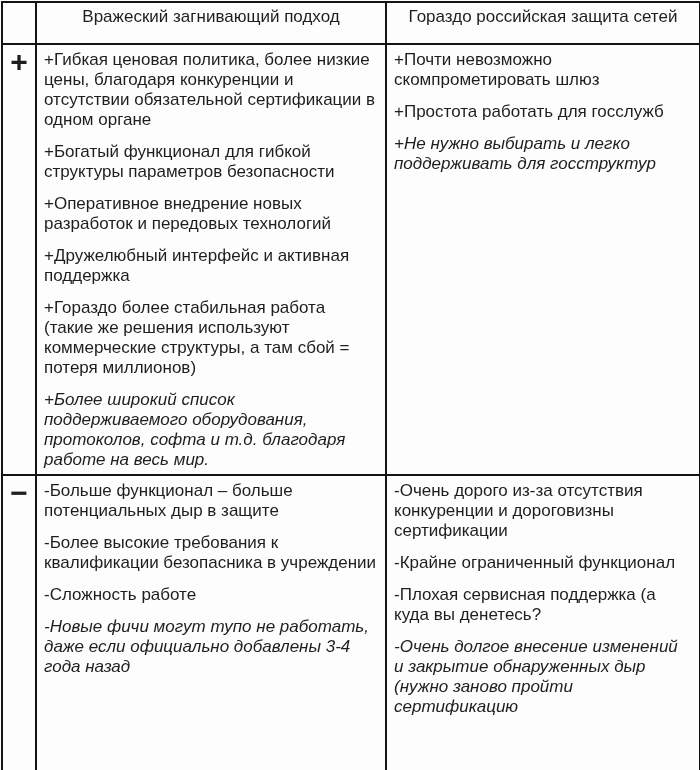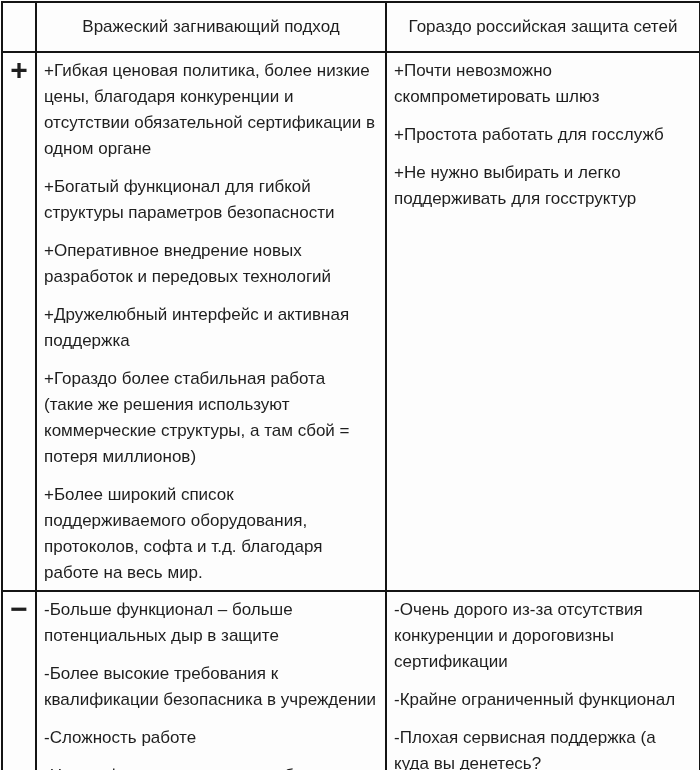--- a/index.html
+++ b/index.html
@@ -28,38 +28,38 @@
     box-sizing: border-box;
     color: #1e1e1e;
   }
   table.cmp { border-bottom: 4px solid #141414; }
   th.hdr {
     font-size: 17px;
     font-weight: 400;
     text-align: center;
     vertical-align: middle;
     height: 42px;
-    padding: 14px 4px;
+    padding: 4px 4px;
   }
   td.sign-cell {
     text-align: center;
     padding-top: 2px;
     font-weight: 700;
     font-size: 30px;
     line-height: 1;
   }
   td.content-cell {
     padding: 5px 8px 4px 7px;
     font-size: 17px;
-    line-height: 26px;
+    line-height: 20px;
   }
   td.content-cell p {
     margin: 0 0 12px 0;
   }
-  td.content-cell p:last-child { margin-bottom: 0; }
+  td.content-cell p:last-child { margin-bottom: 0; font-style: italic; }
   .row-plus  { height: 421px; }
   .row-minus { height: 299px; }
 </style>
 </head>
 <body>
 
 <div class="page">
   <table class="cmp">
     <colgroup>
       <col style="width:34px">

